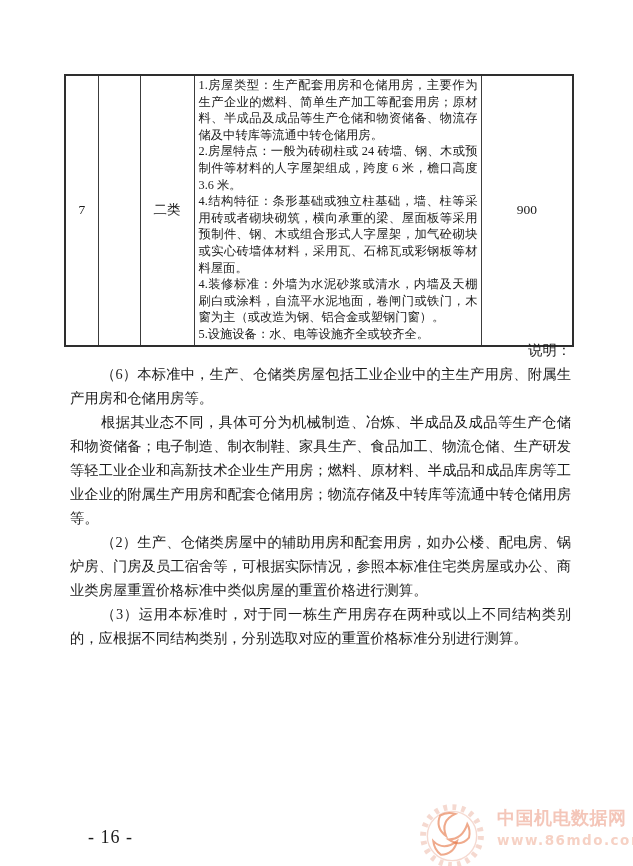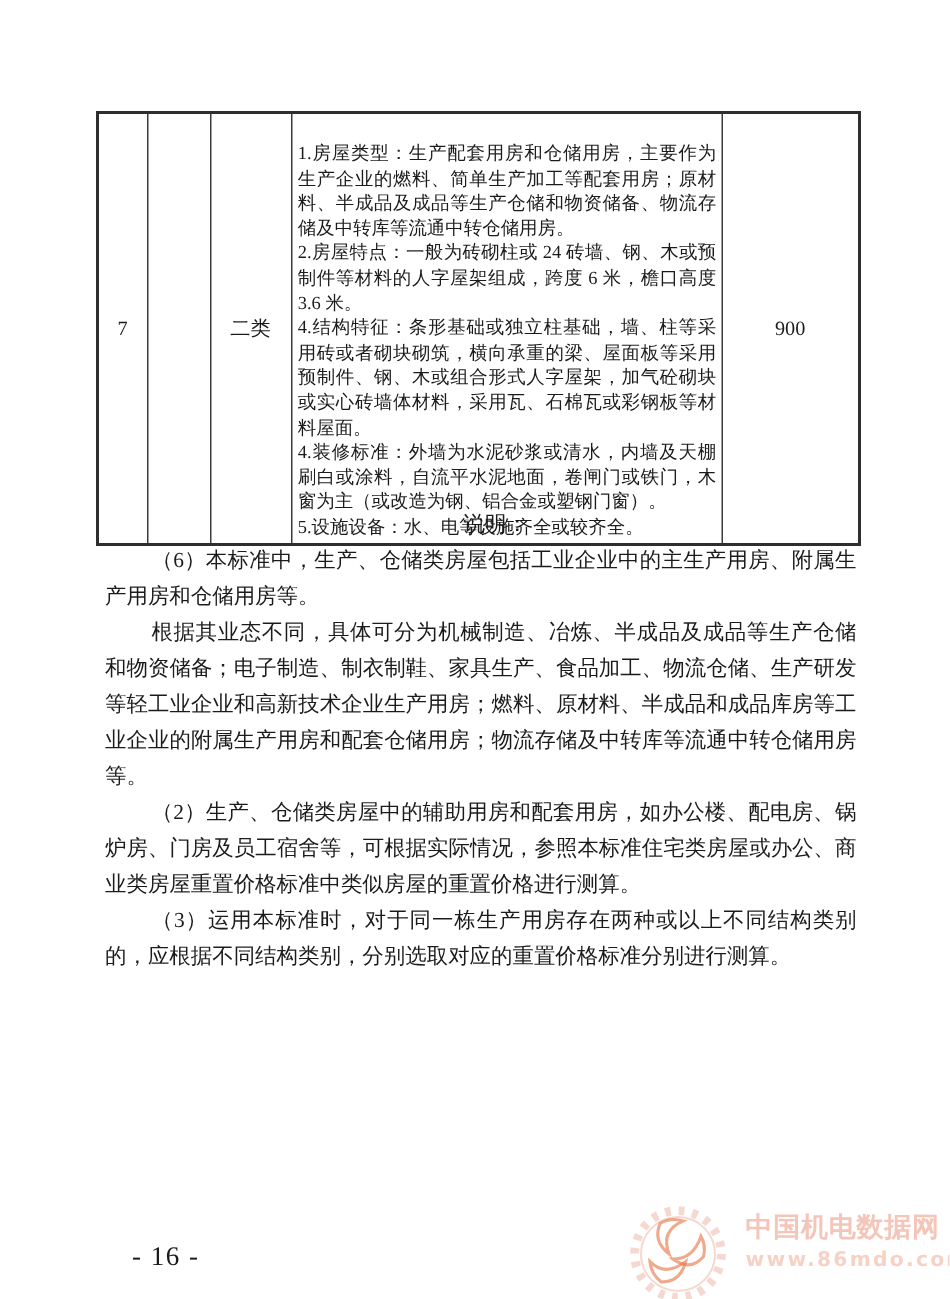--- a/index.html
+++ b/index.html
@@ -23,36 +23,36 @@
   .price-table td {
     border: 1px solid #3c3c3c;
     vertical-align: middle;
     color: #1b1b1b;
   }
   .c-index, .c-type, .c-cat, .c-price {
     text-align: center;
     font-size: 13.5px;
   }
   .c-desc {
-    padding: 18px 3px 2px 4px;
+    padding: 1px 3px 2px 4px;
     font-size: 12.3px;
     line-height: 16.6px;
   }
   .c-desc p { text-align: justify; }
 
   
   .notes {
     position: absolute; left: 70px; top: 338px;
     width: 501px;
     font-size: 14.3px;
     line-height: 24px;
     text-align: justify;
     color: #1b1b1b;
   }
-  .notes p.head { text-indent: 20px; text-align: center; }
+  .notes p.head { text-indent: 20px; text-align: right; }
   .notes p.ind  { text-indent: 31px; }
   .notes p.sub  { text-indent: 15px; }
 
   
   .page-number {
     position: absolute; left: 88px; top: 827px;
     font-size: 18px;
     letter-spacing: 1px;
   }
 

